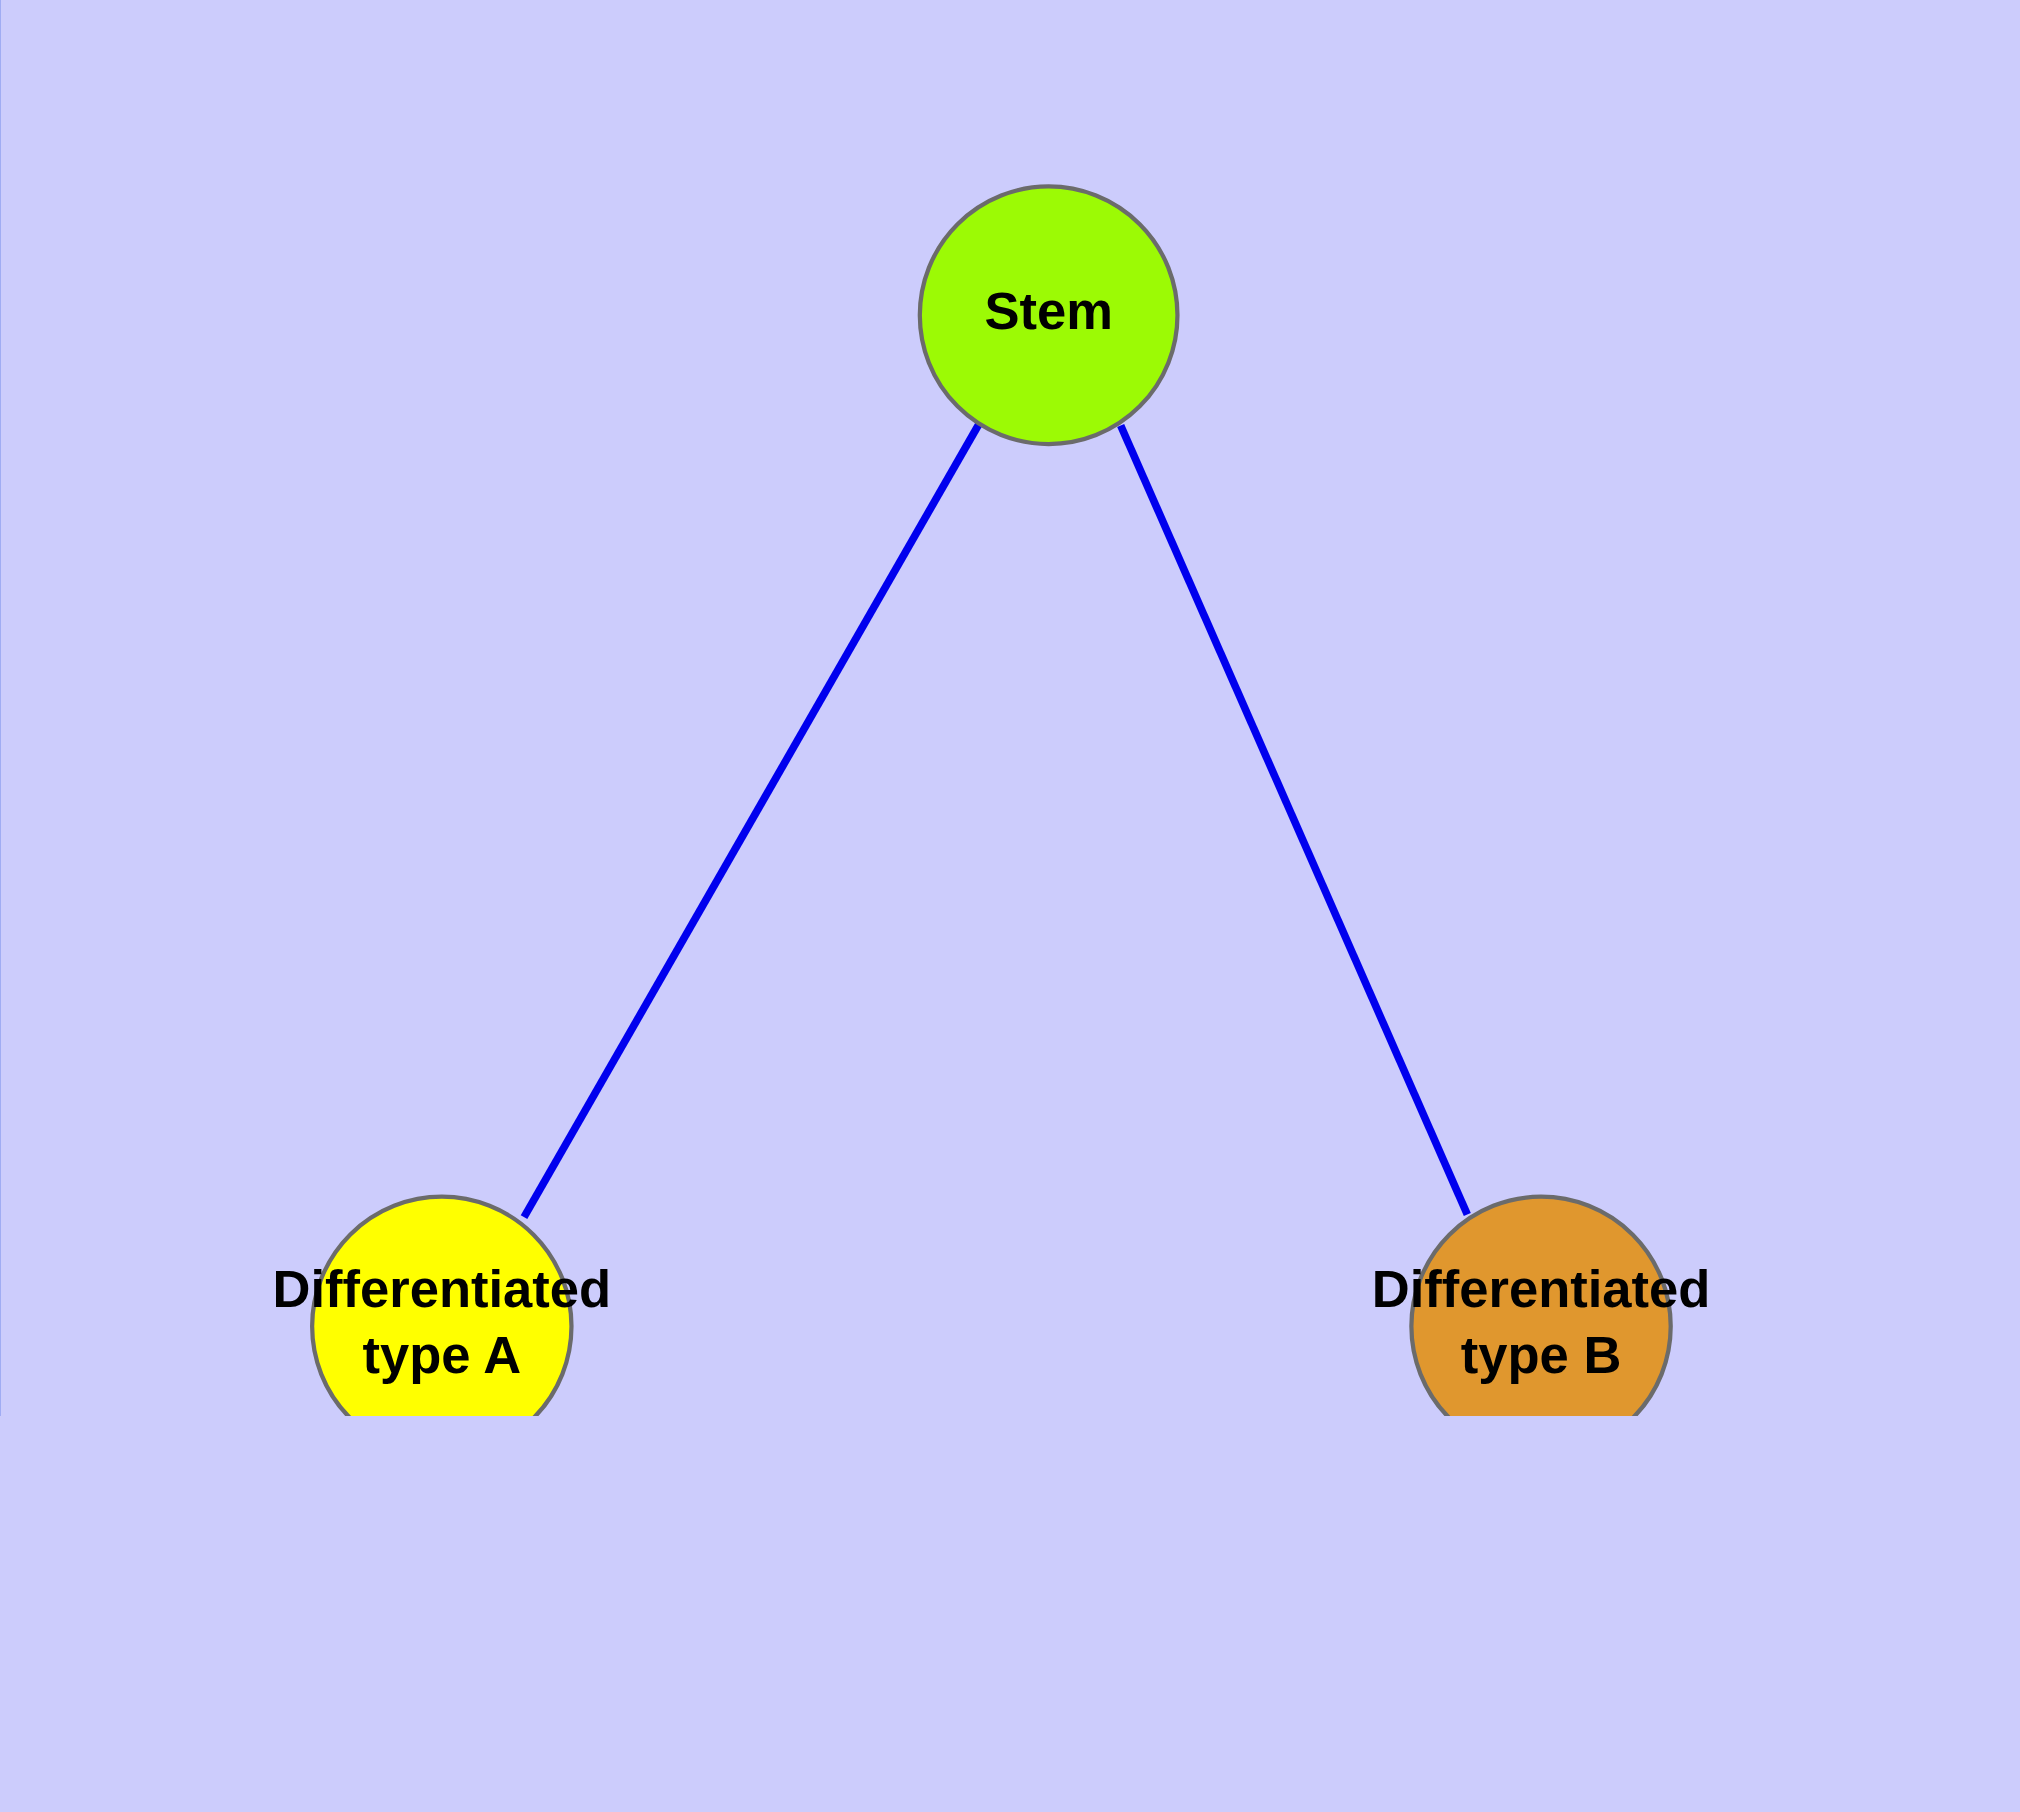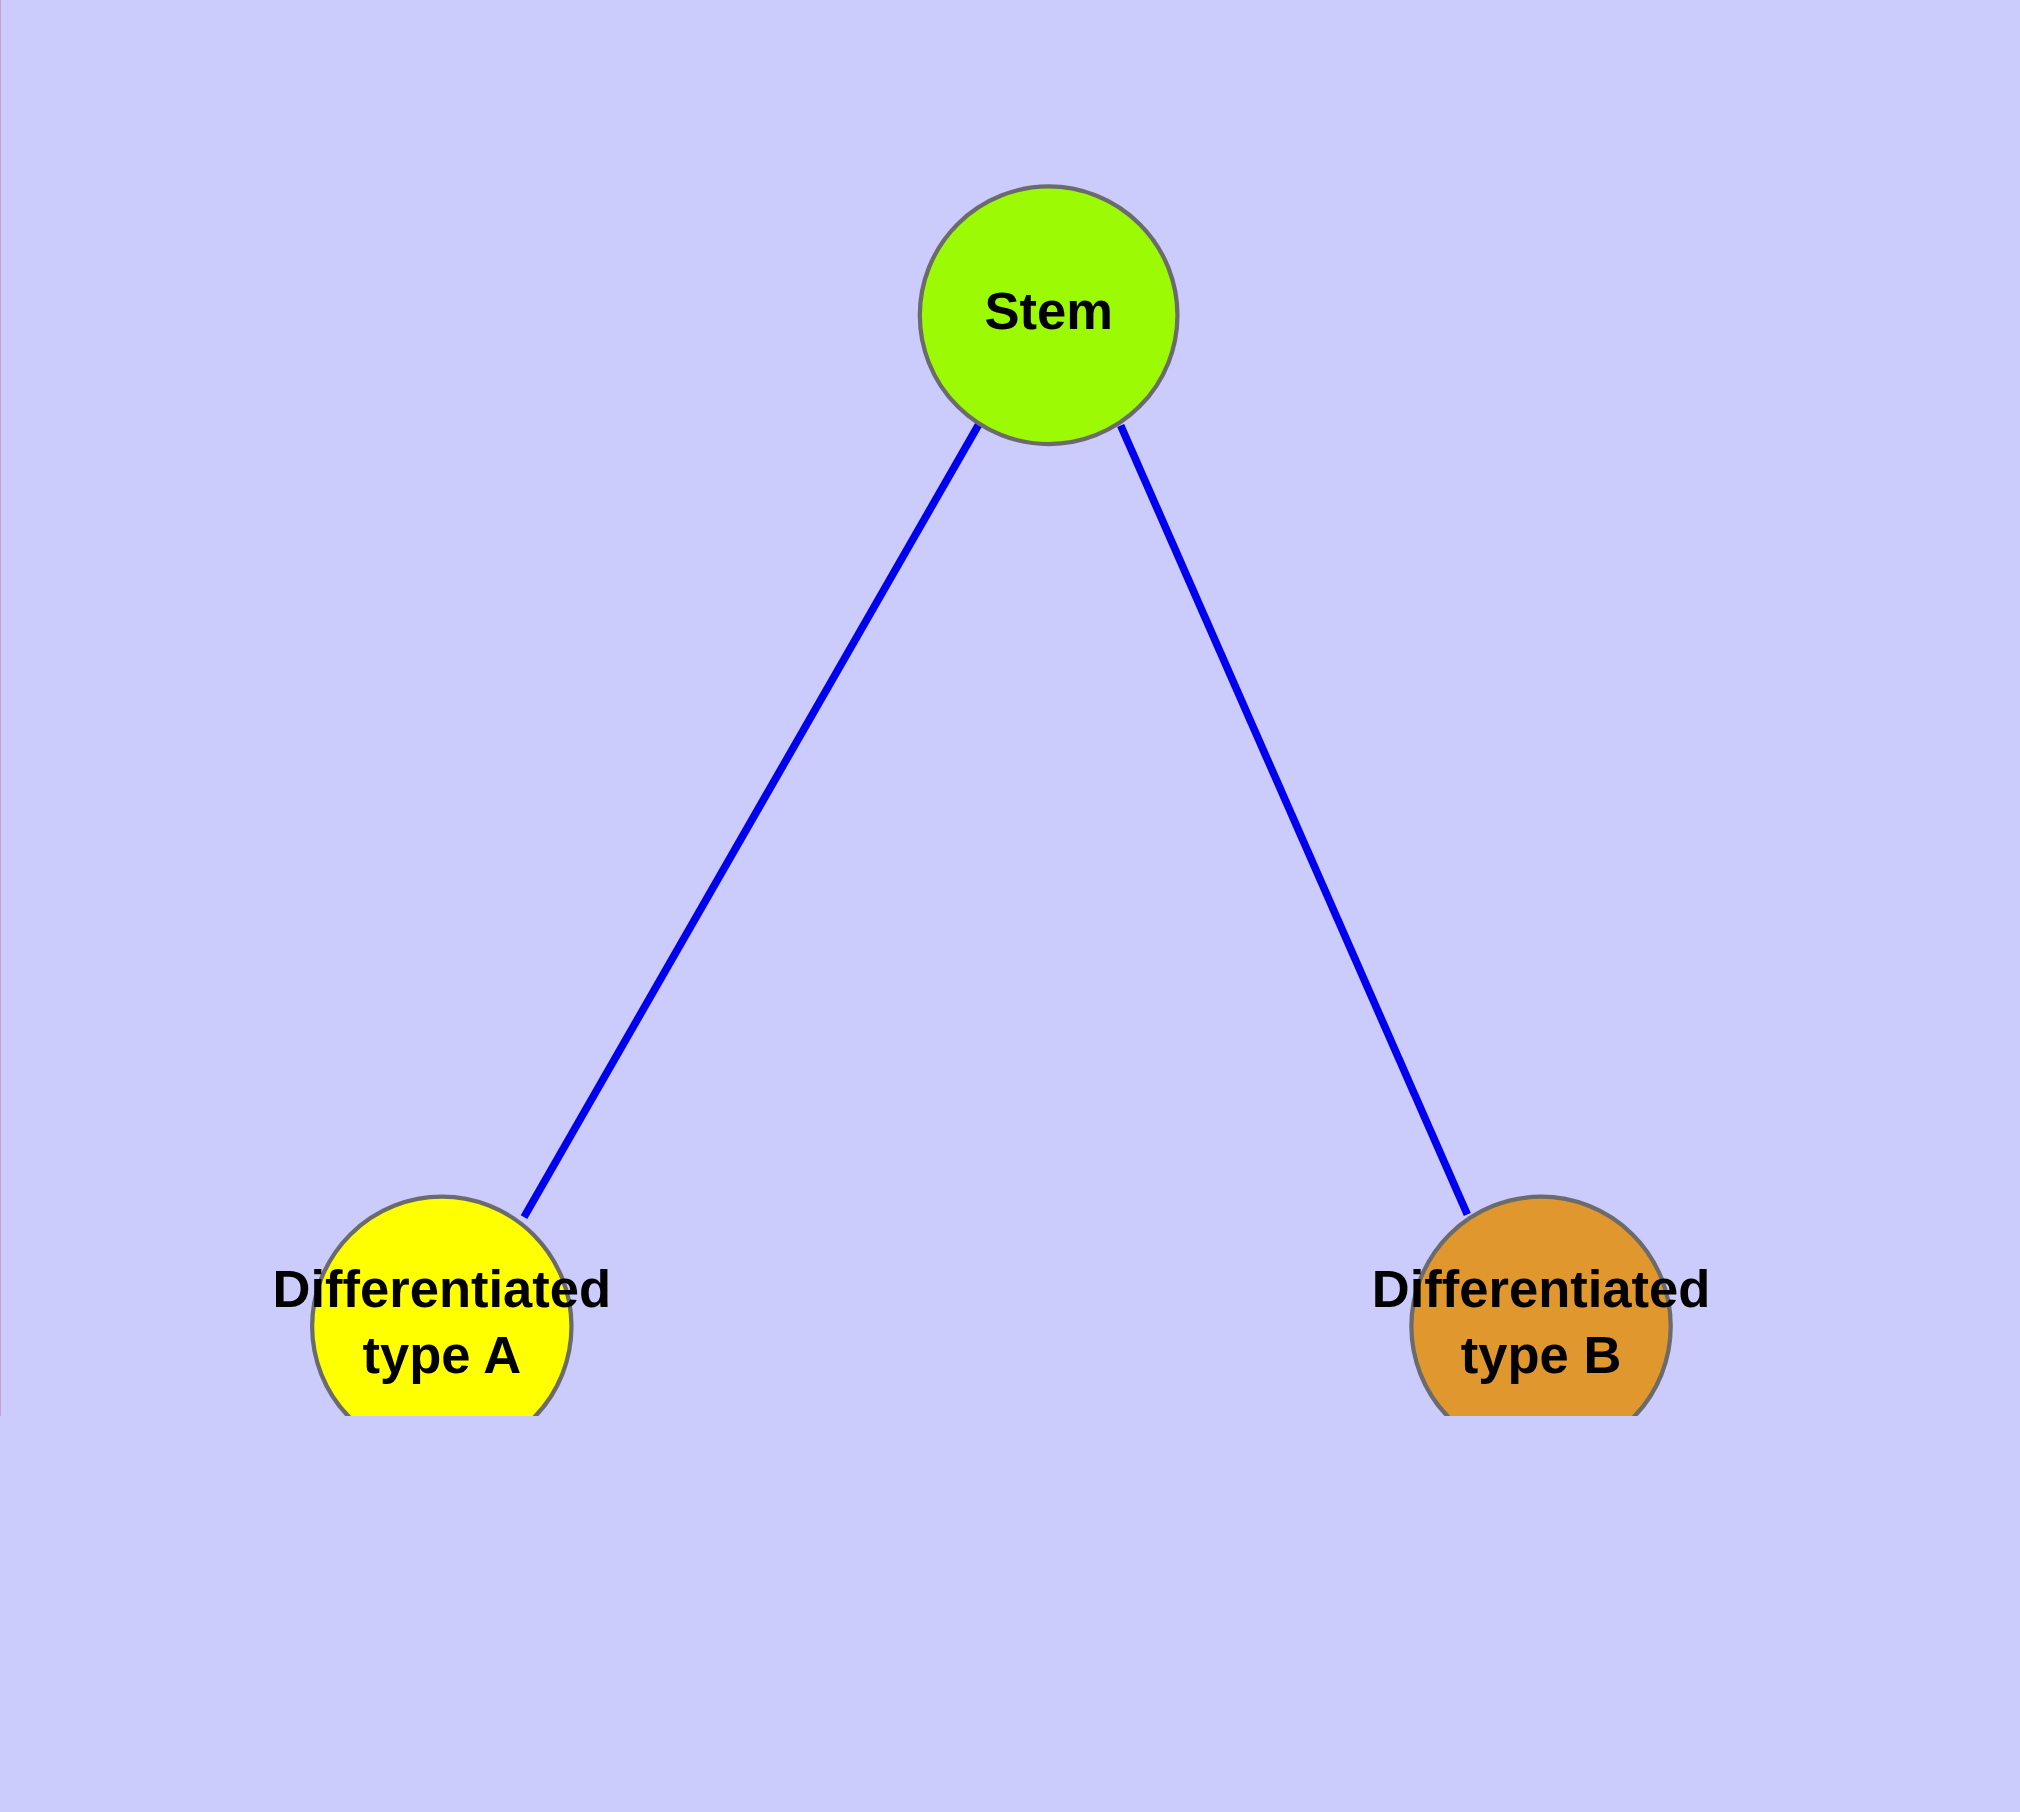--- a/index.html
+++ b/index.html
@@ -33,21 +33,21 @@
     paint-order: normal;
     white-space: pre;
   }
   .edge-line {
     stroke-linecap: butt;
   }
 </style>
 </head>
 <body>
 
-<div id="canvas-root" style="width: 2021px; height: 1416px; background: #be185d; text-align: right;">
+<div id="canvas-root" style="width: 2021px; height: 1416px; background: #1d4ed8; text-align: right;">
   <svg id="graph-svg" viewBox="0 0 2384 2138" xmlns="http://www.w3.org/2000/svg" style="width: 2021px; height: 1812px;">
 
     <rect id="bg-rect" x="0" y="0" width="2384" height="2138" fill="#ccccfc"></rect>
 
     <g id="edges-layer">
         <line class="edge-line" x1="1155" y1="500" x2="618" y2="1436" stroke="#0000ee" stroke-width="9"></line>
         <line class="edge-line" x1="1322" y1="502" x2="1731" y2="1433" stroke="#0000ee" stroke-width="9"></line>
       </g>
     <g id="nodes-layer">
         <circle cx="1237" cy="372" r="152" fill="#9cfa05" stroke="#6b6b6b" stroke-width="5"></circle>

